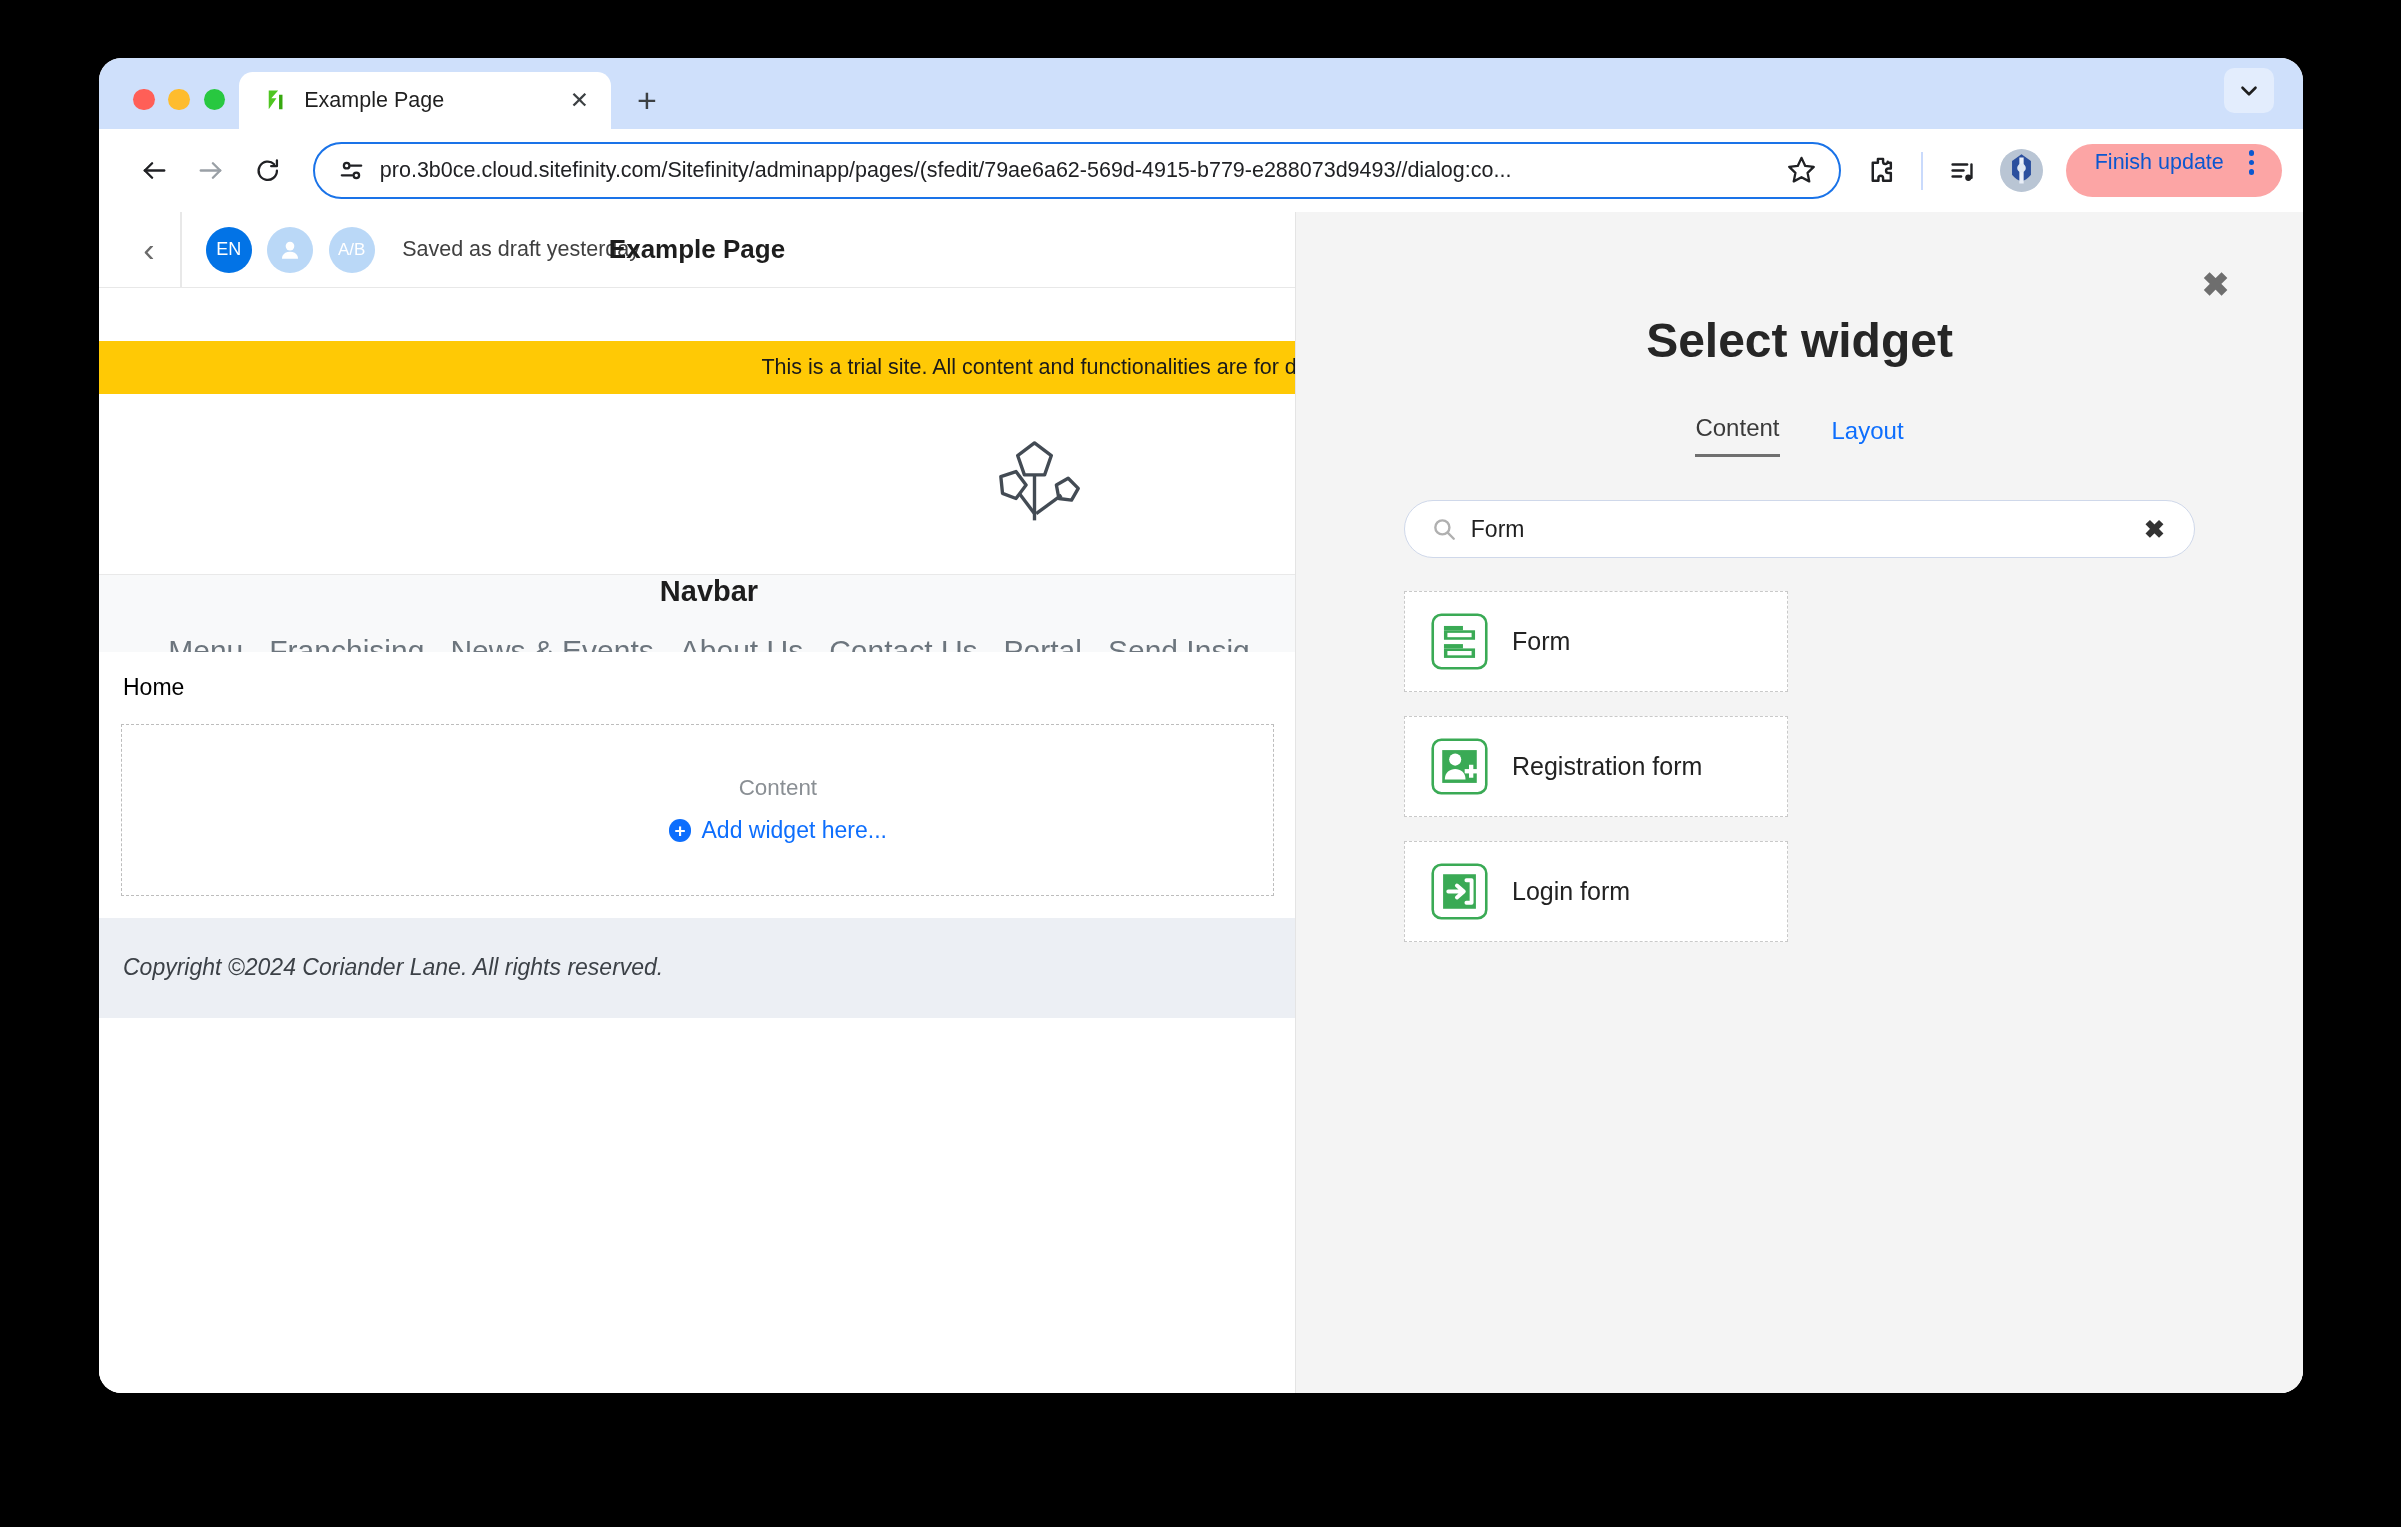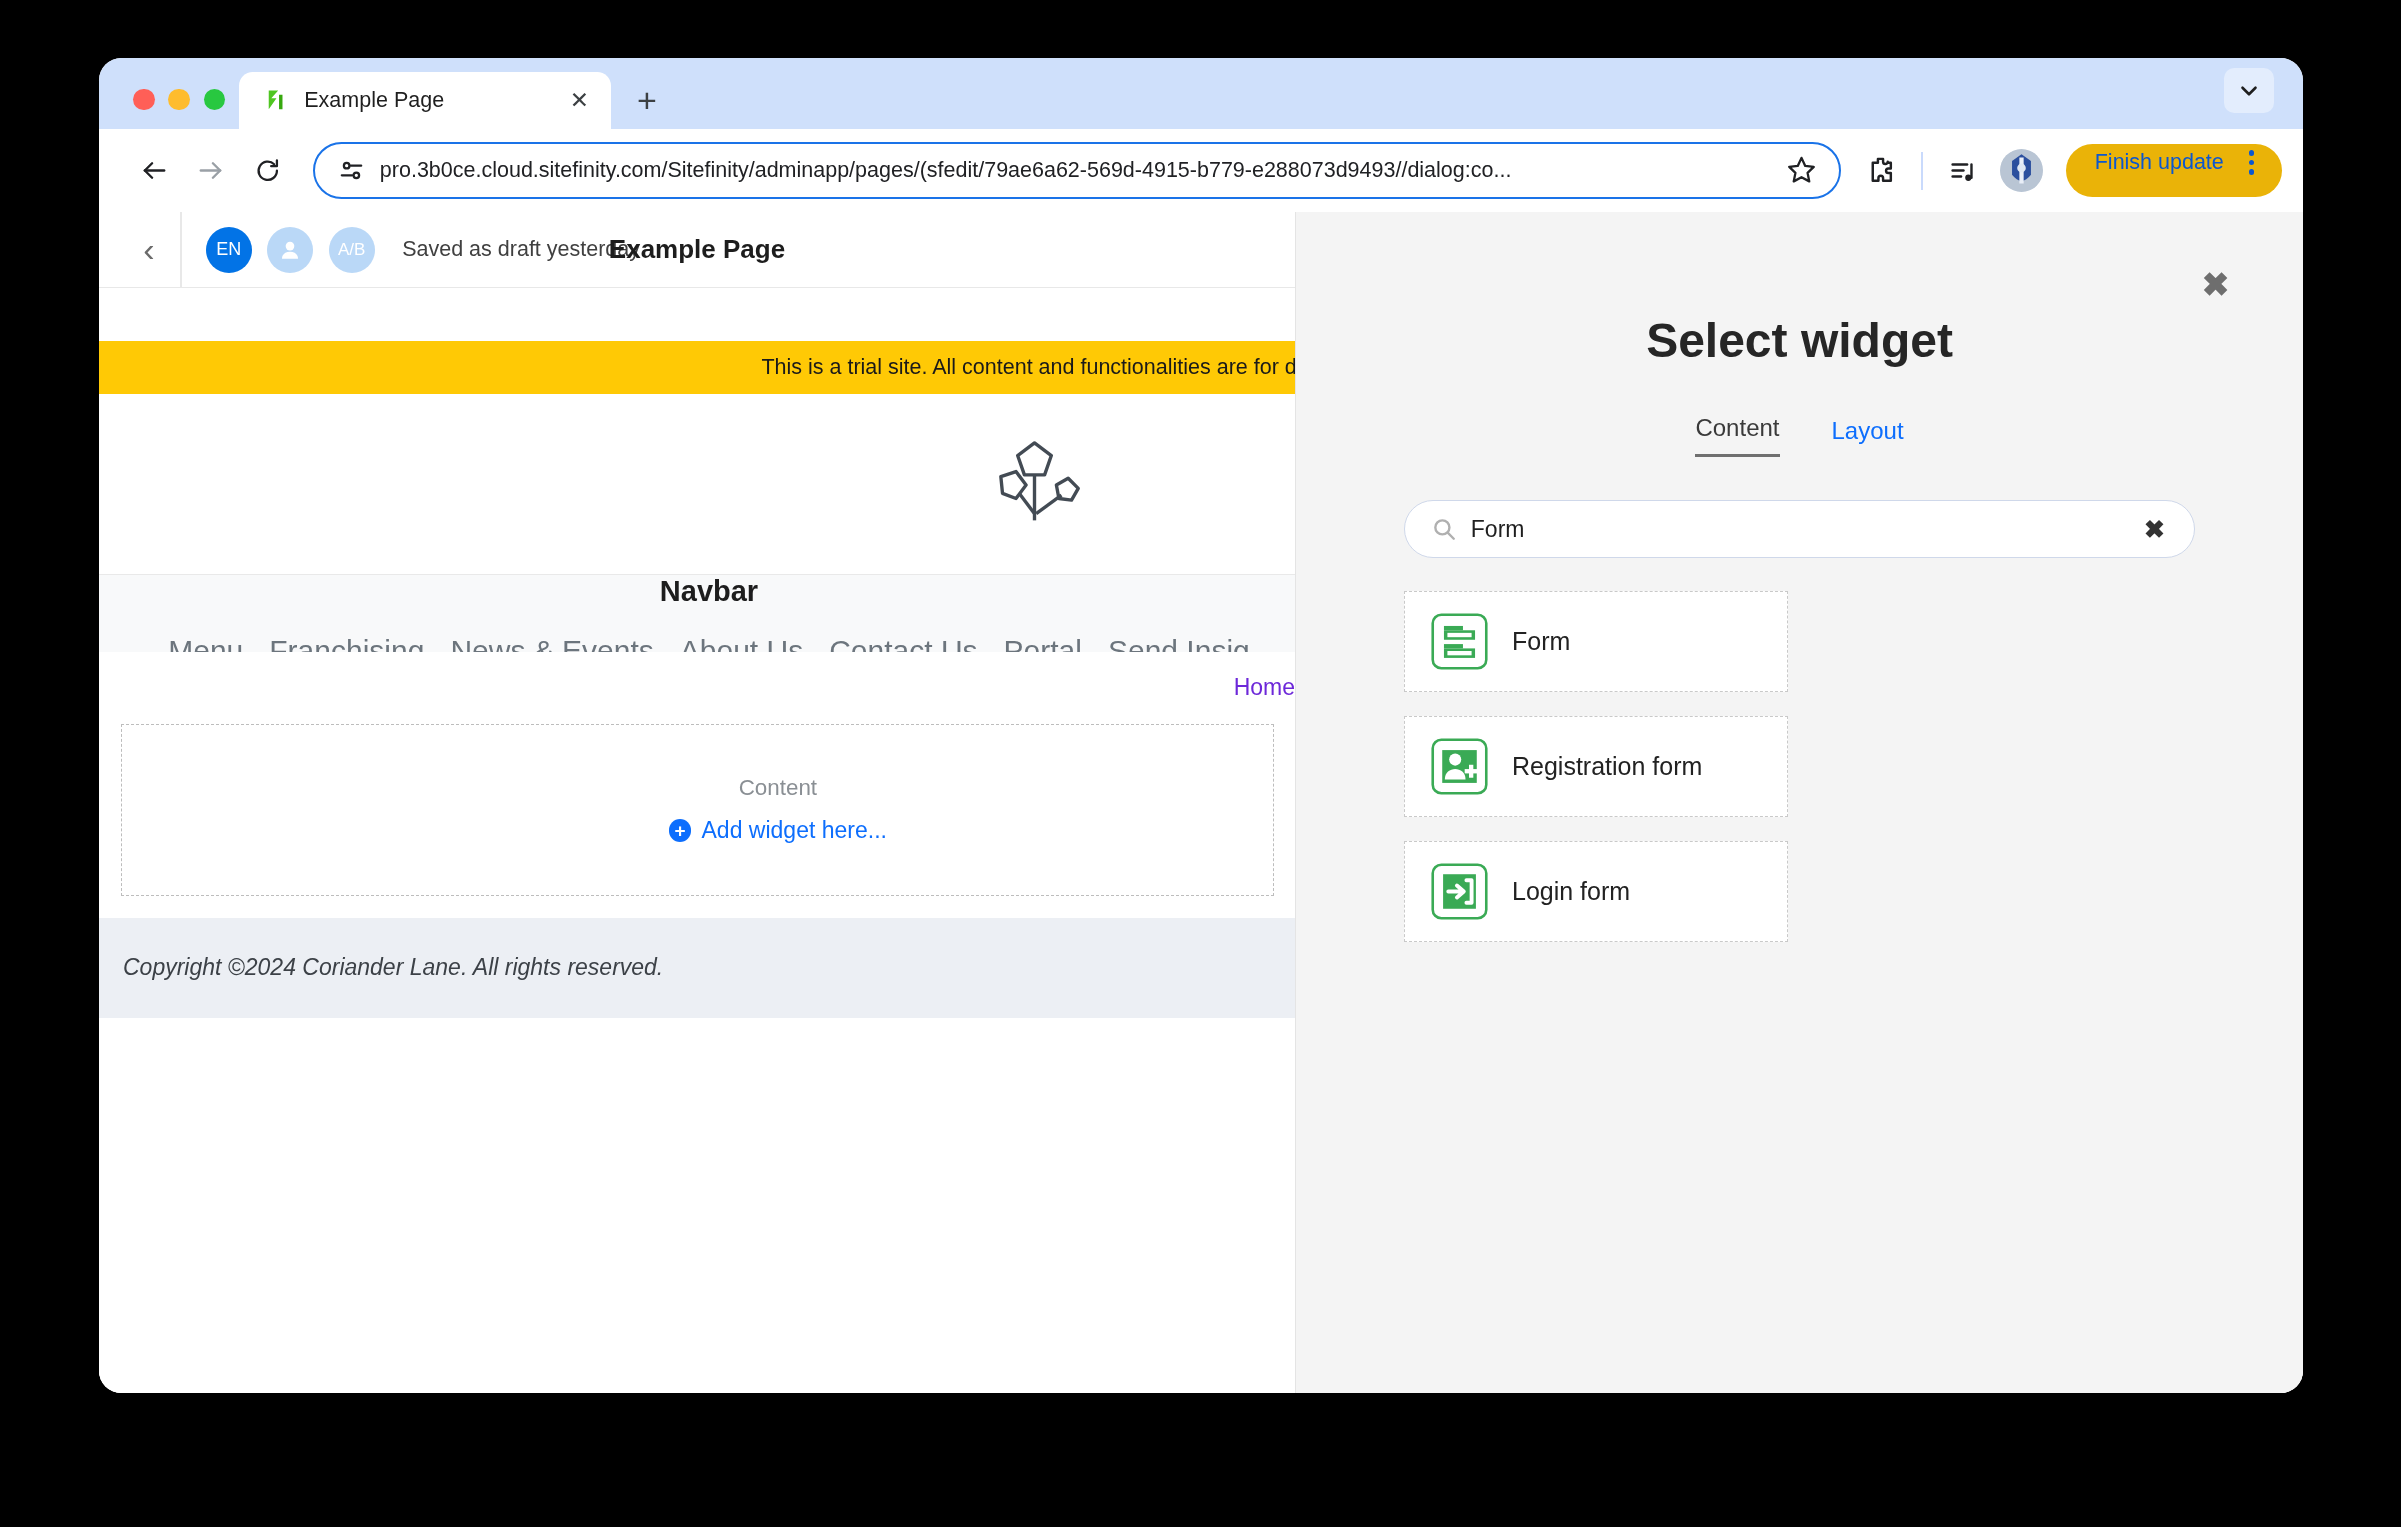--- a/index.html
+++ b/index.html
@@ -114,21 +114,21 @@
   .avatar-img {
     width: 43px; height: 43px; border-radius: 50%;
     flex: 0 0 43px; margin: 0 8.6px;
     background: #cfd8e3;
     overflow: hidden;
     display: flex; align-items: center; justify-content: center;
   }
   .finish-pill {
     display: flex; align-items: center;
     height: 53px;
-    background: #eab308;
+    background: #fca5a5;
     border-radius: 27px;
     padding: 0 12px 16px 29px;
     margin-left: 10.3px;
     flex: 0 0 auto;
   }
   .finish-label { font-size: 21.5px; color: #0b57d0; white-space: nowrap; }
   .kebab {
     width: 38px; height: 38px; margin-left: 8.6px;
     display: flex; flex-direction: column; align-items: center; justify-content: center;
     gap: 4.3px;
@@ -222,23 +222,22 @@
     display: flex; align-items: center;
     padding-left: 24px;
     gap: 26px;
     overflow: hidden;
     flex-direction: column;
   }
   .nav-brand { font-size: 29px; font-weight: bold; color: #1d1d1d; white-space: nowrap; }
   .nav-links { display: flex; align-items: center; gap: 26px; white-space: nowrap; }
   .nav-link { font-size: 30px; color: #6c757d; white-space: nowrap; }
   .breadcrumb {
-    font-size: 23px; color: #6d28d9;
+    font-size: 23px; color: #000000;
     padding: 22.4px 0 17px 24px;
-    text-align: right;
   }
   .dropzone {
     margin: 5.2px 20.6px 0 22.4px;
     height: 172px;
     border: 1.7px dashed #bdbdbd;
     display: flex; flex-direction: column;
     align-items: center; justify-content: center;
     gap: 15.5px;
   }
   .dz-inner { display: flex; flex-direction: column; align-items: center; gap: 15.5px; transform: translateX(80px); }

